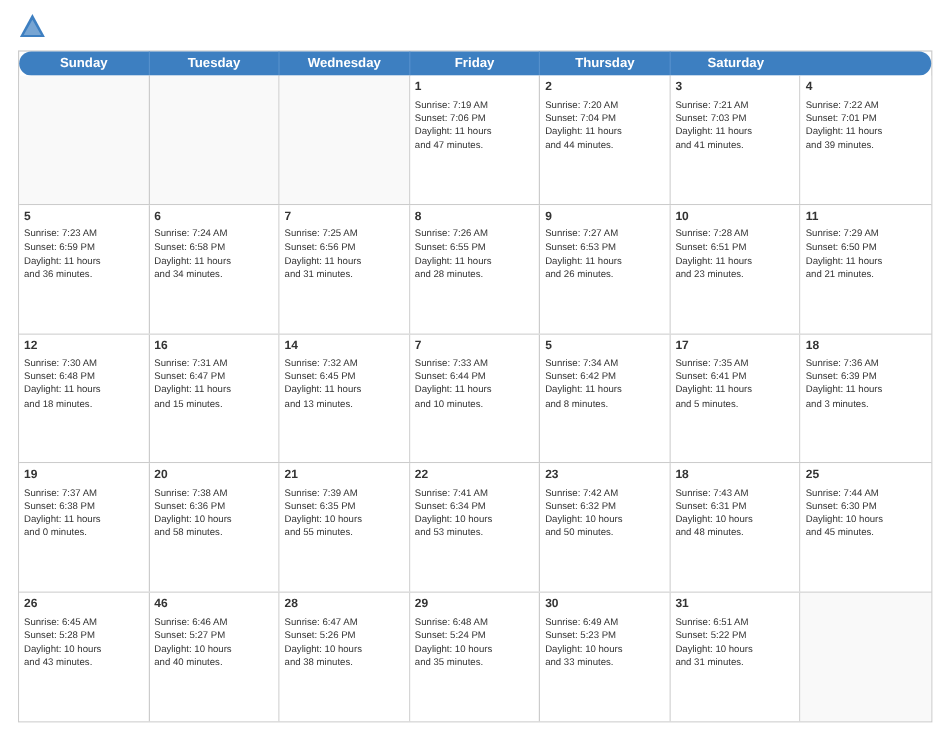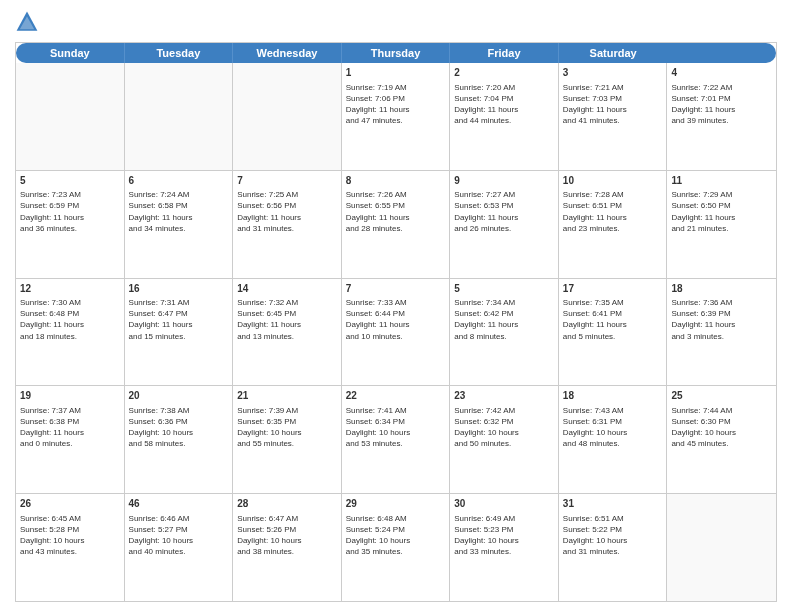--- a/index.html
+++ b/index.html
@@ -127,22 +127,22 @@
       <div class="month-title"></div>
       <div class="location"></div>
     </div>
   </div>
 
   <div class="calendar">
     <div class="cal-header">
     <div class="cal-header-cell">Sunday</div>
         <div class="cal-header-cell">Tuesday</div>
         <div class="cal-header-cell">Wednesday</div>
+        <div class="cal-header-cell">Friday</div>
         <div class="cal-header-cell">Thursday</div>
-        <div class="cal-header-cell">Friday</div>
         <div class="cal-header-cell">Saturday</div>
       </div>
     <div class="cal-body">
     <div class="cal-row">
           <div class="cal-cell empty"></div>
           <div class="cal-cell empty"></div>
           <div class="cal-cell empty"></div>
           <div class="cal-cell">
             <span class="day-num">1</span>
             <div class="cell-text">Sunrise: 7:19 AM<br>Sunset: 7:06 PM<br>Daylight: 11 hours<br>and 47 minutes.</div>

